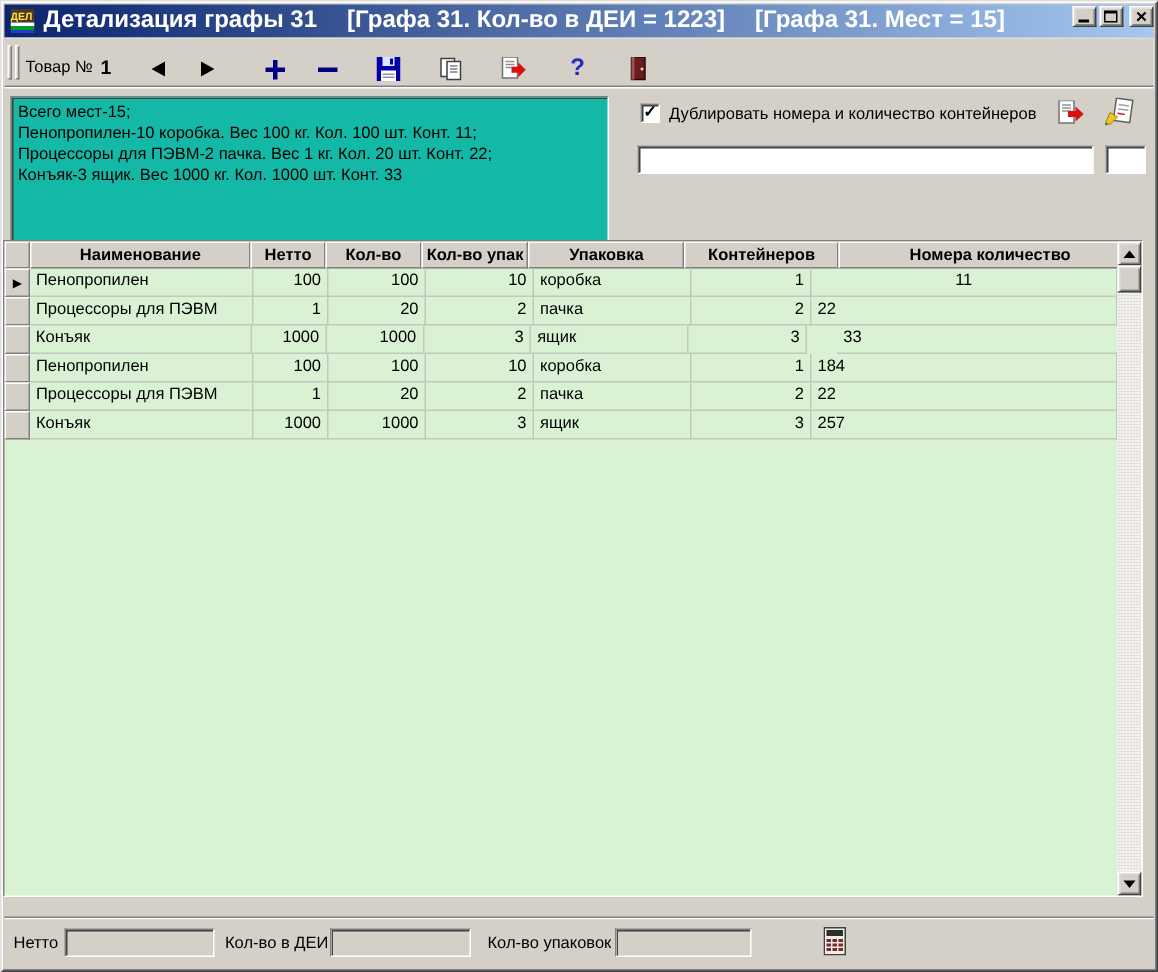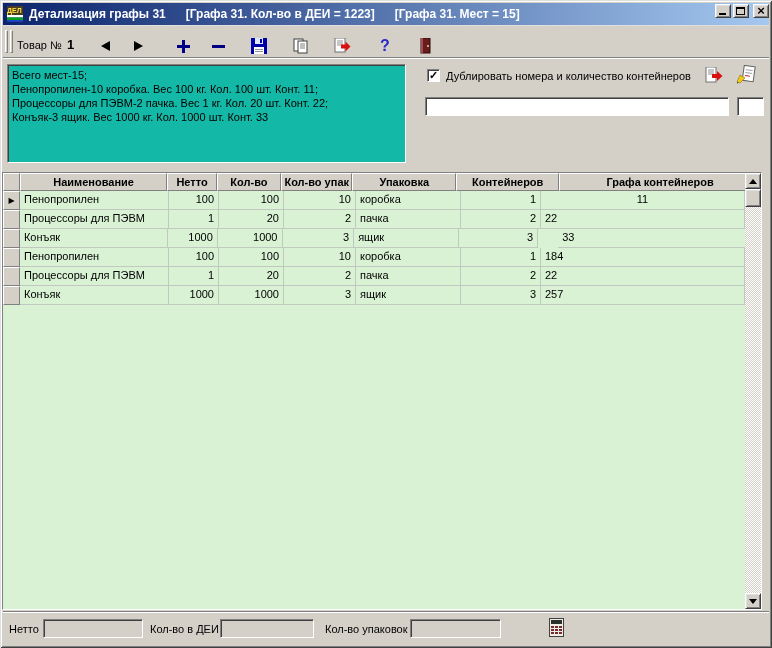--- a/index.html
+++ b/index.html
@@ -3,21 +3,21 @@
 <meta charset="utf-8">
 <style>
   html,body{margin:0;padding:0;background:#808080;}
   *{box-sizing:border-box;}
   .window{position:relative;width:772px;height:648px;background:#d4d0c8;
     font-family:"Liberation Sans",sans-serif;font-size:11px;color:#000;
     box-shadow:inset 1px 1px 0 #dfdfdf,inset -1px -1px 0 #404040,inset 2px 2px 0 #fff,inset -2px -2px 0 #808080;}
   
   .titlebar{position:absolute;left:3px;top:3px;right:3px;height:22px;
     background:linear-gradient(90deg,#0b246d,#a4c8f0);display:flex;align-items:center;padding:0 4px;}
-  .titlebar .ttext{color:#fff;font-weight:bold;font-size:12px;margin-left:6px;white-space:nowrap;}
+  .titlebar .ttext{color:#fff;font-weight:bold;font-size:16px;margin-left:6px;white-space:nowrap;}
   .titlebar .tsep{display:inline-block;width:14px;}
   .capbtns{position:absolute;right:3px;top:4px;display:flex;gap:2px;}
   .capbtn{width:16px;height:14px;background:#d4d0c8;position:relative;
     border:1px solid;border-color:#fff #404040 #404040 #fff;box-shadow:inset 1px 1px 0 #dfdfdf,inset -1px -1px 0 #808080;}
   .capbtn.close{margin-left:2px;}
   .glyph-min{position:absolute;left:3px;bottom:2px;width:7px;height:2px;background:#000;}
   .glyph-max{position:absolute;left:2px;top:2px;width:9px;height:8px;border:1px solid #000;border-top-width:2px;}
   .glyph-close{position:absolute;left:0;top:-2px;width:14px;text-align:center;font-size:13px;font-weight:bold;line-height:16px;}
   
   .toolbar{position:absolute;left:3px;top:25px;right:3px;height:33px;background:#d4d0c8;
@@ -43,21 +43,21 @@
     border:1px solid;border-color:#808080 #fff #fff #808080;box-shadow:inset 1px 1px 0 #404040;
     font-size:11px;line-height:11px;text-align:center;font-weight:bold;cursor:pointer;}
   .chk-label{position:absolute;left:446px;top:70px;}
   .mini-icon{position:absolute;cursor:pointer;}
   .dup-input{position:absolute;left:425px;top:97px;width:304px;height:19px;background:#fff;
     border:1px solid;border-color:#808080 #fff #fff #808080;box-shadow:inset 1px 1px 0 #404040;
     font-family:"Liberation Sans",sans-serif;font-size:11px;padding:0 3px;}
   .small-box{position:absolute;left:737px;top:97px;width:27px;height:19px;background:#fff;
     border:1px solid;border-color:#808080 #fff #fff #808080;box-shadow:inset 1px 1px 0 #404040;}
   
-  .gridpanel{position:absolute;left:2px;top:172px;width:760px;height:438px;background:#d9f2d4;
+  .gridpanel{position:absolute;left:2px;top:160px;width:760px;height:438px;background:#d9f2d4;
     border:1px solid;border-color:#808080 #fff #fff #808080;overflow:hidden;}
   .ghead{display:flex;height:18px;}
   .th{background:#d4d0c8;border:1px solid;border-color:#fff #808080 #808080 #fff;
     font-weight:bold;display:flex;align-items:center;justify-content:center;overflow:hidden;white-space:nowrap;}
   .th.ind{width:17px;}
   .trow{display:flex;height:19px;cursor:pointer;}
   .tind{width:17px;background:#d4d0c8;border:1px solid;border-color:#fff #808080 #808080 #fff;
     display:flex;align-items:center;justify-content:center;font-size:8px;}
   .tcell{border-right:1px solid #c0c8c0;border-bottom:1px solid #c0c8c0;
     padding:0 4px;line-height:17px;overflow:hidden;white-space:nowrap;}
@@ -208,21 +208,21 @@
 
   <div class="gridpanel">
     <div class="ghead">
       <div class="th ind"></div>
       <div class="th" style="width:149px">Наименование</div>
       <div class="th" style="width:50px">Нетто</div>
       <div class="th" style="width:65px">Кол-во</div>
       <div class="th" style="width:72px">Кол-во упак</div>
       <div class="th" style="width:105px">Упаковка</div>
       <div class="th" style="width:104px">Контейнеров</div>
-      <div class="th" style="width:204px">Графа контейнеров</div>
+      <div class="th" style="width:204px">Номера количество</div>
     </div>
     <div>
         <div class="trow">
           <div class="tind">▶</div>
           <div class="tcell" style="width: 149px; text-align: left;">Пенопропилен</div>
           <div class="tcell" style="width: 50px; text-align: right;">100</div>
           <div class="tcell" style="width: 65px; text-align: right;">100</div>
           <div class="tcell" style="width: 72px; text-align: right;">10</div>
           <div class="tcell" style="width: 105px; text-align: left;">коробка</div>
           <div class="tcell" style="width: 80px; text-align: right;">1</div>

